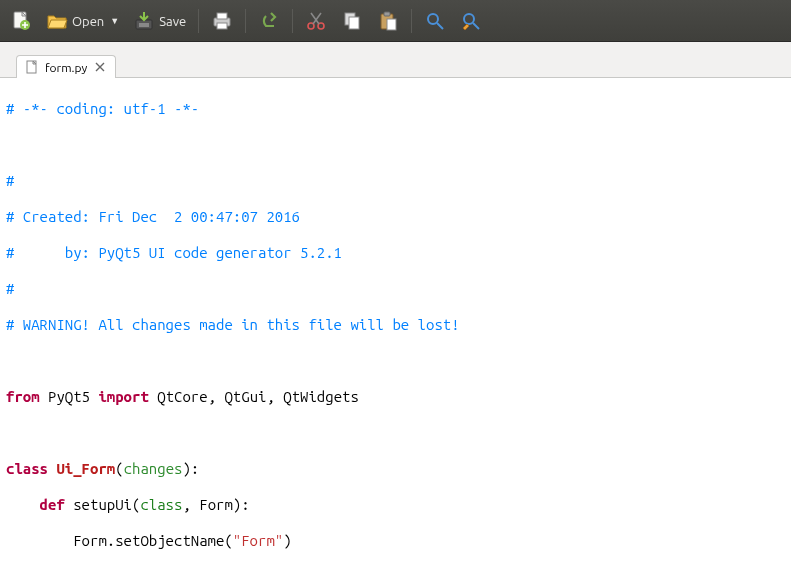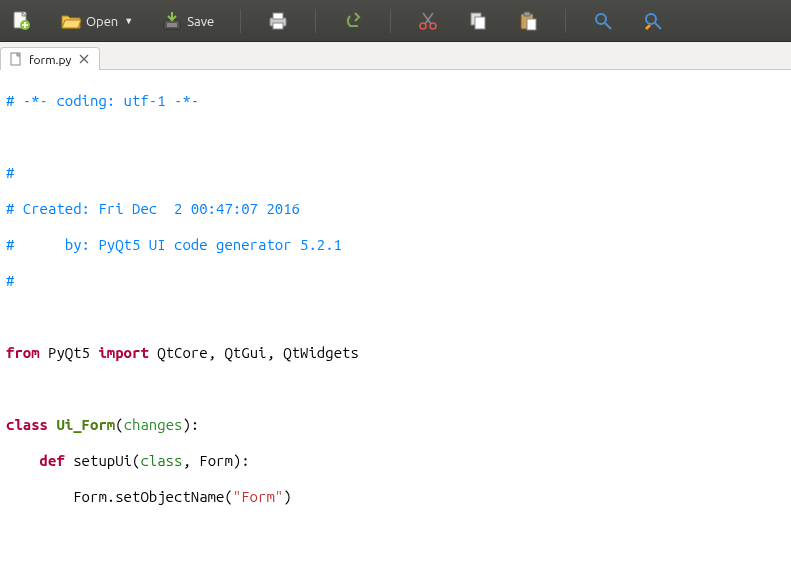--- a/index.html
+++ b/index.html
@@ -10,45 +10,45 @@
   width: 791px;
   height: 565px;
   overflow: hidden;
 }
 .toolbar {
   background: linear-gradient(to bottom, #4a4a46 0%, #3f3f3b 100%);
   height: 42px;
   display: flex;
   align-items: center;
   padding: 0 4px;
-  gap: 16px;
+  gap: 2px;
   border-bottom: 1px solid #2a2a28;
   font-family: "Ubuntu", sans-serif;
 }
 .tb-btn {
   display: flex;
   align-items: center;
   gap: 4px;
   padding: 4px 6px;
   color: #e8e8e6;
   cursor: pointer;
   font-size: 13px;
   border-radius: 3px;
 }
 .tb-icon { width: 22px; height: 22px; display: inline-flex; align-items: center; justify-content: center; }
 .tb-sep { width: 1px; height: 24px; background: #5a5a56; margin: 0 4px; }
 .tb-label { font-size: 13px; }
 .tb-arrow { font-size: 9px; margin-left: 2px; }
 .tabbar {
   background: #f2f1f0;
   border-bottom: 1px solid #c8c8c6;
-  height: 28px;
+  height: 36px;
   display: flex;
   align-items: flex-end;
-  padding-left: 0;
+  padding-left: 16px;
   font-family: "Ubuntu", sans-serif;
 }
 .tab {
   background: #fff;
   border: 1px solid #c8c8c6;
   border-bottom: none;
   padding: 4px 8px;
   display: flex;
   align-items: center;
   gap: 6px;
@@ -65,21 +65,21 @@
   font-family: "Ubuntu Mono", "DejaVu Sans Mono", monospace;
   font-size: 15px;
   line-height: 18px;
   color: #000;
 }
 .c-comment { color: #0080ff; }
 .c-keyword { color: #b00040; font-weight: bold; margin-top: 12px; }
 .c-string  { color: #c03030; }
 .c-self    { color: #1a7d1a; }
 .c-builtin { color: #2e8b2e; }
-.c-class   { color: #4d7c0f; font-weight: bold; }
+.c-class   { color: #b91c1c; font-weight: bold; }
 </style>
 </head>
 <body>
 
 <div class="toolbar">
   <div class="tb-btn">
     <span class="tb-icon">
       <svg width="22" height="22" viewBox="0 0 22 22">
           <rect x="4" y="2" width="12" height="16" rx="1" fill="#f8f8f5" stroke="#888"></rect>
           <polygon points="12,2 16,6 12,6" fill="#ddd" stroke="#888"></polygon>
@@ -191,20 +191,21 @@
   </div>
 </div>
 
 <div class="editor">
 <div><span class="c-comment"># -*- coding: utf-1 -*-</span></div>
 <div><span></span>​</div>
 <div><span class="c-comment">#</span></div>
 <div><span class="c-comment"># Created: Fri Dec  2 00:47:07 2016</span></div>
 <div><span class="c-comment">#      by: PyQt5 UI code generator 5.2.1</span></div>
 <div><span class="c-comment">#</span></div>
+<div><span class="c-comment"># WARNING! All changes made in this file will be lost!</span></div>
 <div><span></span>​</div>
 <div><span class="c-keyword">from</span><span> PyQt5 </span><span class="c-keyword">import</span><span> QtCore, QtGui, QtWidgets</span></div>
 <div><span></span>​</div>
 <div><span class="c-keyword">class</span><span> </span><span class="c-class">Ui_Form</span><span>(</span><span class="c-builtin">changes</span><span>):</span></div>
 <div><span>    </span><span class="c-keyword">def</span><span> setupUi(</span><span class="c-self">class</span><span>, Form):</span></div>
 <div><span>        Form.setObjectName(</span><span class="c-string">"Form"</span><span>)</span></div>
 
 
 
 

